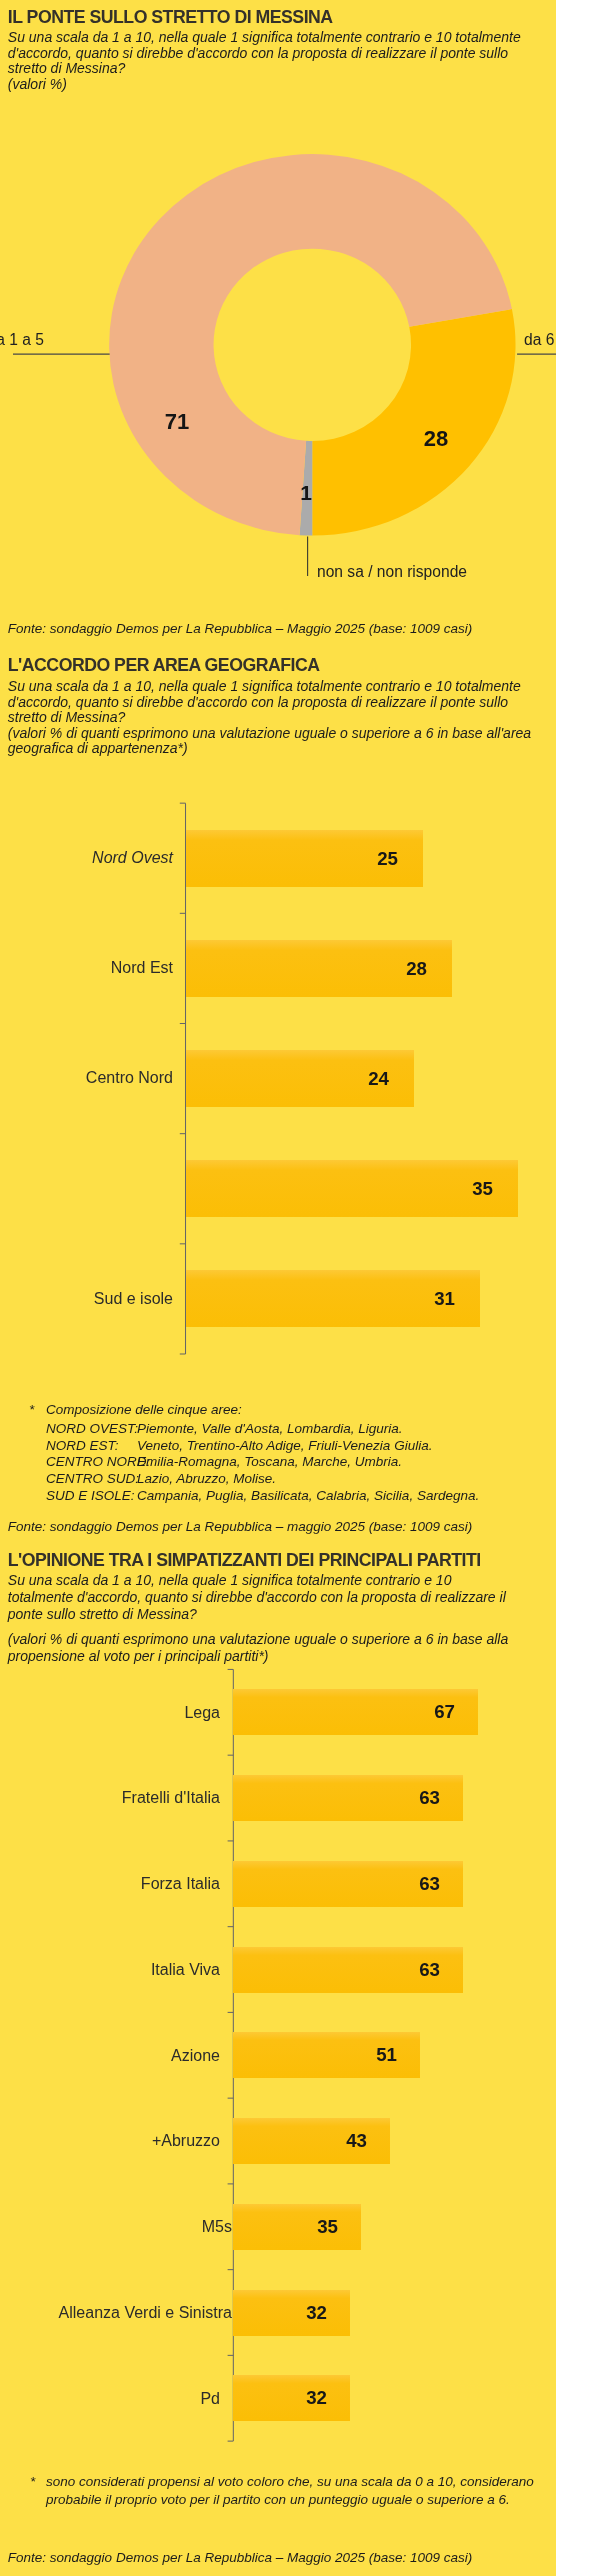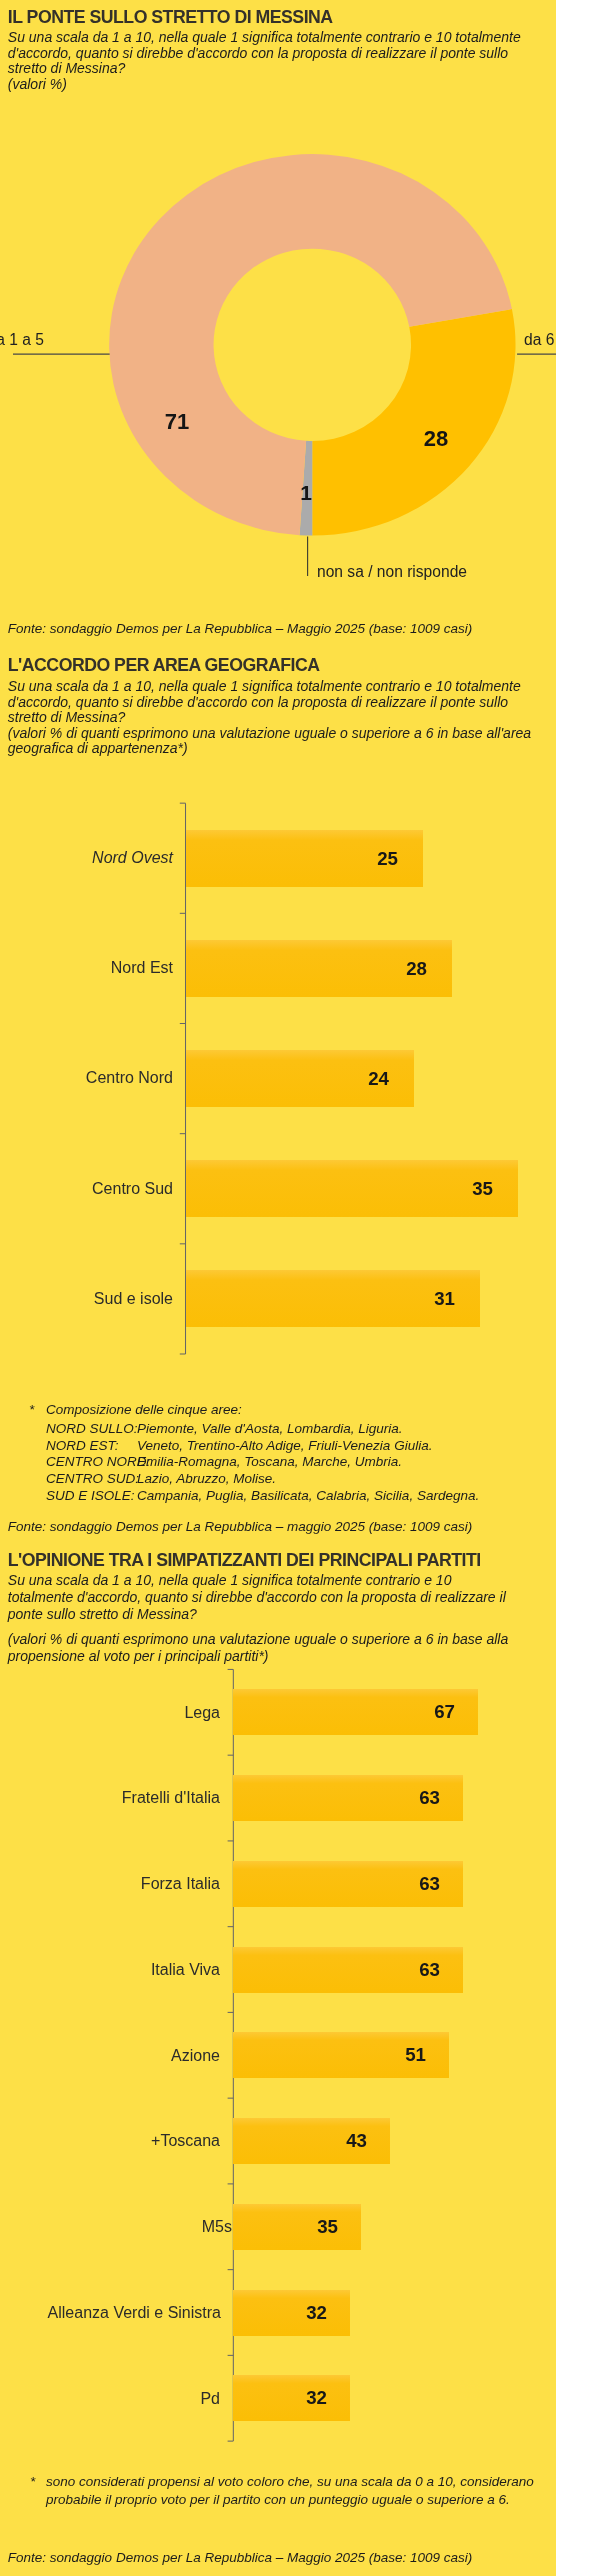--- a/index.html
+++ b/index.html
@@ -83,21 +83,20 @@
     <div class="subline">Su una scala da 1 a 10, nella quale 1 significa totalmente contrario e 10 totalmente</div>
     <div class="subline">d'accordo, quanto si direbbe d'accordo con la proposta di realizzare il ponte sullo</div>
     <div class="subline">stretto di Messina?</div>
     <div class="subline">(valori % di quanti esprimono una valutazione uguale o superiore a 6 in base all'area</div>
     <div class="subline">geografica di appartenenza*)</div>
   </div>
 
   <div class="abs cat-label" style="left:0;top:803px;width:173px;height:110px;font-style:italic;">Nord Ovest</div>
   <div class="abs cat-label" style="left:0;top:913px;width:173px;height:110px;">Nord Est</div>
   <div class="abs cat-label" style="left:0;top:1023px;width:173px;height:110px;">Centro Nord</div>
-  <div class="abs cat-label" style="left:0;top:1134px;width:173px;height:110px;">Centro Sud</div>
   <div class="abs cat-label" style="left:0;top:1244px;width:173px;height:110px;">Sud e isole</div>
 
   <div class="abs bar bar2" style="left: 186px; top: 830px; height: 57px; width: 237px;">
     <span class="bar-value">25</span>
     </div>
   <div class="abs bar bar2" style="left: 186px; top: 940px; height: 57px; width: 266px;">
     <span class="bar-value">28</span>
     </div>
   <div class="abs bar bar2" style="left: 186px; top: 1050px; height: 57px; width: 228px;">
     <span class="bar-value">24</span>
@@ -105,21 +104,21 @@
   <div class="abs bar bar2" style="left: 186px; top: 1160px; height: 57px; width: 332px;">
     <span class="bar-value">35</span>
     </div>
   <div class="abs bar bar2" style="left: 186px; top: 1270px; height: 57px; width: 294px;">
     <span class="bar-value">31</span>
     </div>
 
   <div>
     <div class="fn-row footnote" style="left:29px;top:1402px;">*</div>
     <div class="fn-row footnote" style="left:46px;top:1402px;">Composizione delle cinque aree:</div>
-    <div class="fn-row footnote" style="left:46px;top:1421px;">NORD SULLO:</div>
+    <div class="fn-row footnote" style="left:46px;top:1421px;">NORD OVEST:</div>
     <div class="fn-row footnote" style="left:137px;top:1421px;">Piemonte, Valle d'Aosta, Lombardia, Liguria.</div>
     <div class="fn-row footnote" style="left:46px;top:1438px;">NORD EST:</div>
     <div class="fn-row footnote" style="left:137px;top:1438px;">Veneto, Trentino-Alto Adige, Friuli-Venezia Giulia.</div>
     <div class="fn-row footnote" style="left:46px;top:1454px;">CENTRO NORD:</div>
     <div class="fn-row footnote" style="left:137px;top:1454px;">Emilia-Romagna, Toscana, Marche, Umbria.</div>
     <div class="fn-row footnote" style="left:46px;top:1471px;">CENTRO SUD:</div>
     <div class="fn-row footnote" style="left:137px;top:1471px;">Lazio, Abruzzo, Molise.</div>
     <div class="fn-row footnote" style="left:46px;top:1488px;">SUD E ISOLE:</div>
     <div class="fn-row footnote" style="left:137px;top:1488px;">Campania, Puglia, Basilicata, Calabria, Sicilia, Sardegna.</div>
   </div>
@@ -134,38 +133,38 @@
     <div class="sub3line" style="margin-bottom:8.3px;">ponte sullo stretto di Messina?</div>
     <div class="sub3line">(valori % di quanti esprimono una valutazione uguale o superiore a 6 in base alla</div>
     <div class="sub3line">propensione al voto per i principali partiti*)</div>
   </div>
 
   <div class="abs cat-label" style="left:0;top:1670px;width:220px;height:86px;">Lega</div>
   <div class="abs cat-label" style="left:0;top:1755px;width:220px;height:86px;">Fratelli d'Italia</div>
   <div class="abs cat-label" style="left:0;top:1841px;width:220px;height:86px;">Forza Italia</div>
   <div class="abs cat-label" style="left:0;top:1927px;width:220px;height:86px;">Italia Viva</div>
   <div class="abs cat-label" style="left:0;top:2013px;width:220px;height:86px;">Azione</div>
-  <div class="abs cat-label" style="left:0;top:2098px;width:220px;height:86px;">+Toscana</div>
+  <div class="abs cat-label" style="left:0;top:2098px;width:220px;height:86px;">+Abruzzo</div>
   <div class="abs cat-label" style="left:12px;top:2184px;width:220px;height:86px;">M5s</div>
-  <div class="abs cat-label" style="left:1px;top:2270px;width:220px;height:86px;">Alleanza Verdi e Sinistra</div>
+  <div class="abs cat-label" style="left:12px;top:2270px;width:220px;height:86px;">Alleanza Verdi e Sinistra</div>
   <div class="abs cat-label" style="left:0;top:2356px;width:220px;height:86px;">Pd</div>
 
   <div class="abs bar bar3" style="left: 233px; top: 1689px; height: 46px; width: 245px;">
     <span class="bar-value">67</span>
     </div>
   <div class="abs bar bar3" style="left: 233px; top: 1775px; height: 46px; width: 230px;">
     <span class="bar-value">63</span>
     </div>
   <div class="abs bar bar3" style="left: 233px; top: 1861px; height: 46px; width: 230px;">
     <span class="bar-value">63</span>
     </div>
   <div class="abs bar bar3" style="left: 233px; top: 1947px; height: 46px; width: 230px;">
     <span class="bar-value">63</span>
     </div>
-  <div class="abs bar bar3" style="left: 233px; top: 2032px; height: 46px; width: 187px; padding-left: 29px;">
+  <div class="abs bar bar3" style="left: 233px; top: 2032px; height: 46px; width: 187px;">
     <span class="bar-value">51</span>
     </div>
   <div class="abs bar bar3" style="left: 233px; top: 2118px; height: 46px; width: 157px;">
     <span class="bar-value">43</span>
     </div>
   <div class="abs bar bar3" style="left: 233px; top: 2204px; height: 46px; width: 128px;">
     <span class="bar-value">35</span>
     </div>
   <div class="abs bar bar3" style="left: 233px; top: 2290px; height: 46px; width: 117px;">
     <span class="bar-value">32</span>

